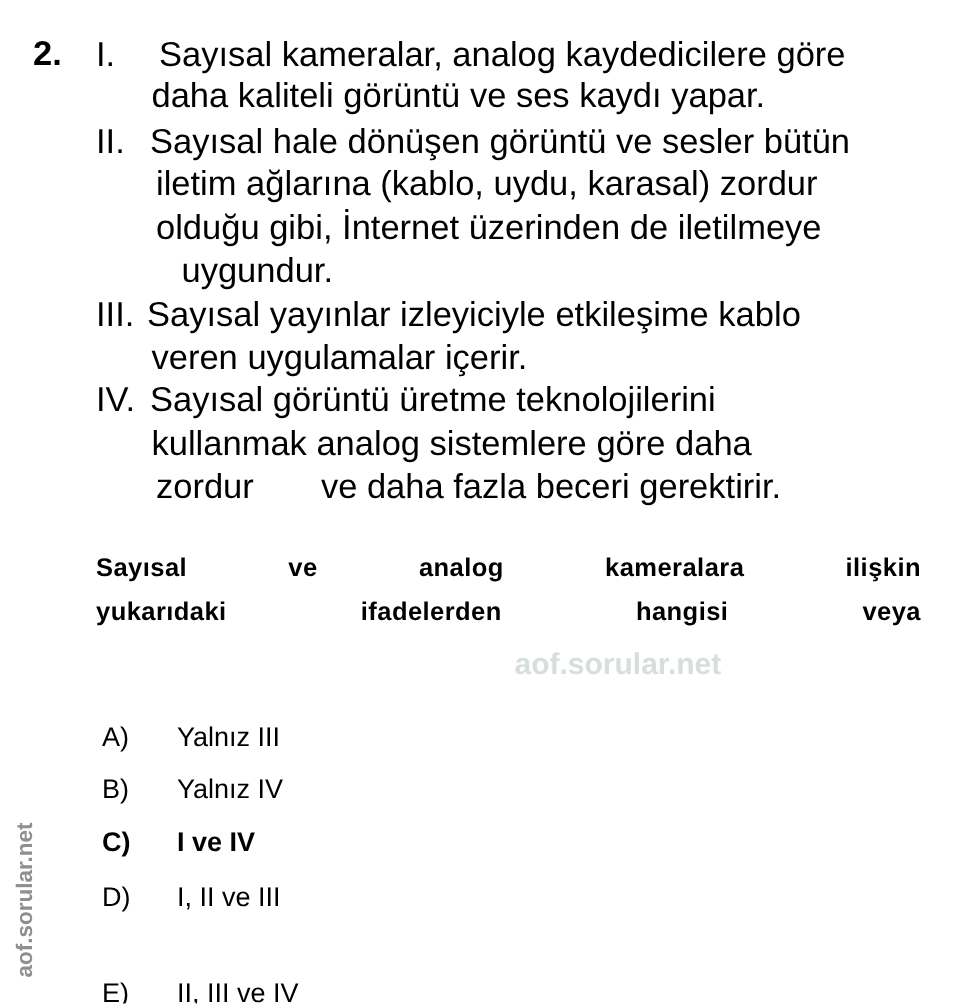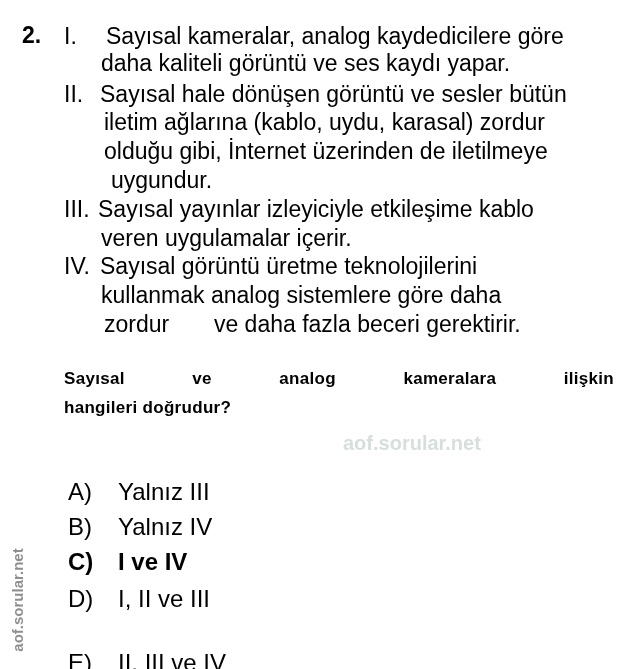--- a/index.html
+++ b/index.html
@@ -20,58 +20,58 @@
     .watermark-inline {
       position: absolute; left: 343px; top: 432px;
       font-size: 20px; font-weight: bold; color: #d6dfdc;
     }
     .watermark-side {
       position: absolute; left: 17px; top: 600px;
       font-size: 15px; font-weight: bold; color: #8f8f8f;
       transform: translate(-50%, -50%) rotate(-90deg);
       white-space: nowrap;
     }
-    .option { position: absolute; left: 68px; font-size: 24px; line-height: 29px; white-space: nowrap; }
+    .option { position: absolute; left: 68px; font-size: 18px; line-height: 29px; white-space: nowrap; }
     .option .letter { display: inline-block; width: 50px; }
   </style>
 </head>
 <body>
 
 <div class="abs qnum">2.</div>
 
 <div>
   <span class="abs stmt" style="left:64px; top:22px;">I.</span>
   <span class="abs stmt" style="left:106px; top:22px;">Sayısal kameralar, analog kaydedicilere göre</span>
   <span class="abs stmt" style="left:101px; top:49px;">daha kaliteli görüntü ve ses kaydı yapar.</span>
 </div>
 
 <div>
   <span class="abs stmt" style="left:64px; top:80px;">II.</span>
   <span class="abs stmt" style="left:100px; top:80px;">Sayısal hale dönüşen görüntü ve sesler bütün</span>
   <span class="abs stmt" style="left:104px; top:108px;">iletim ağlarına (kablo, uydu, karasal) zordur</span>
   <span class="abs stmt" style="left:104px; top:137px;">olduğu gibi, İnternet üzerinden de iletilmeye</span>
-  <span class="abs stmt" style="left:111px; top:166px;">uygundur.</span>
+  <span class="abs stmt" style="left:121px; top:166px;">uygundur.</span>
 </div>
 
 <div>
   <span class="abs stmt" style="left:64px; top:195px;">III.</span>
   <span class="abs stmt" style="left:98px; top:195px;">Sayısal yayınlar izleyiciyle etkileşime kablo</span>
   <span class="abs stmt" style="left:101px; top:224px;">veren uygulamalar içerir.</span>
 </div>
 
 <div>
   <span class="abs stmt" style="left:64px; top:252px;">IV.</span>
   <span class="abs stmt" style="left:100px; top:252px;">Sayısal görüntü üretme teknolojilerini</span>
   <span class="abs stmt" style="left:101px; top:281px;">kullanmak analog sistemlere göre daha</span>
   <span class="abs stmt" style="left:104px; top:310px; white-space:pre;">zordur       ve daha fazla beceri gerektirir.</span>
 </div>
 
 <div class="question">
   <span class="q-line">Sayısal ve analog kameralara ilişkin</span>
-  <span class="q-line last">hangileri doğrudur?</span>
+  <span class="q-line">yukarıdaki ifadelerden hangisi veya</span>
 </div>
 
 <div class="watermark-inline">aof.sorular.net</div>
 
 <div>
   <div class="option" style="top:477px;">
     <span class="letter">A)</span><span>Yalnız III</span>
   </div>
   <div class="option" style="top:512px;">
     <span class="letter">B)</span><span>Yalnız IV</span>

